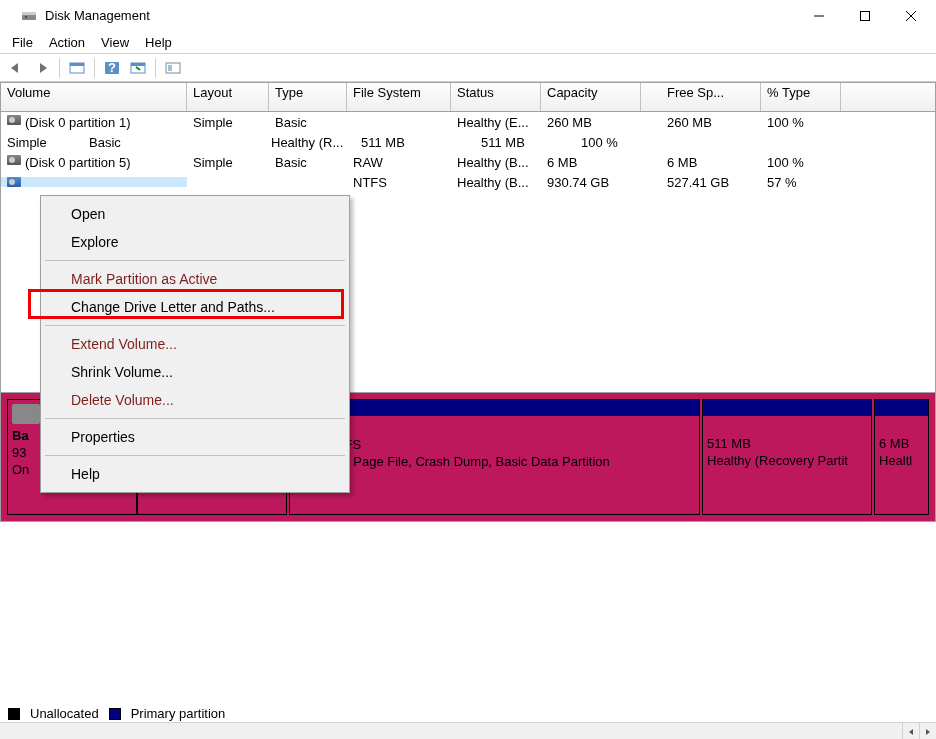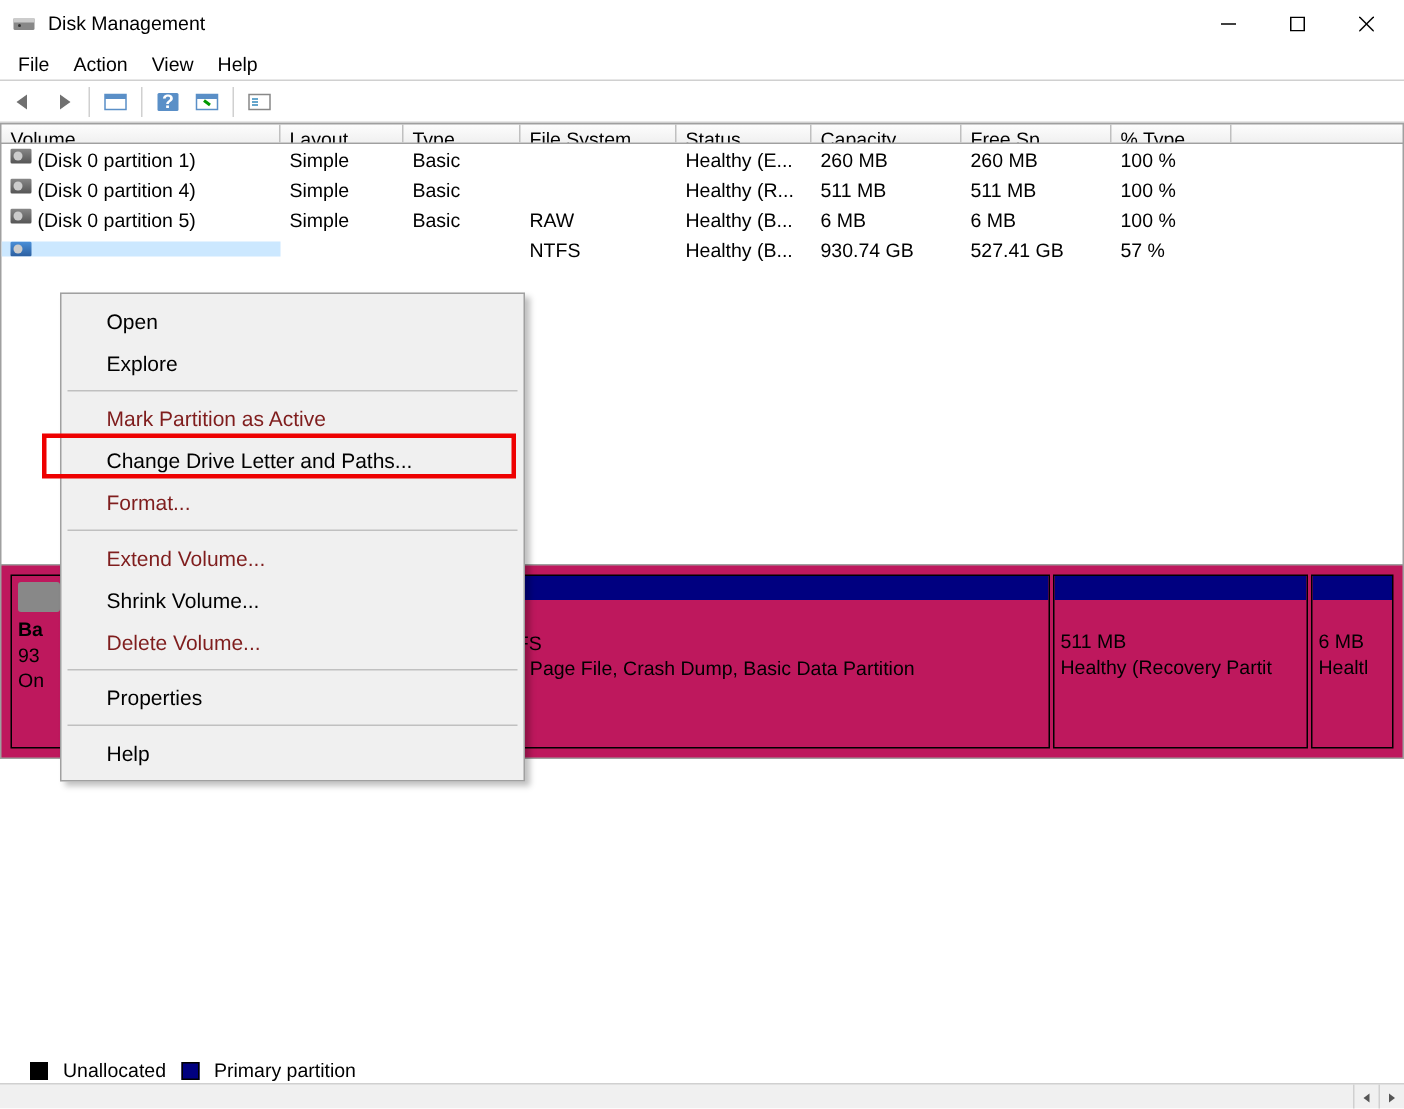--- a/index.html
+++ b/index.html
@@ -1,61 +1,61 @@
 <!DOCTYPE html>
 <html><head>
 <meta charset="utf-8">
 <style>
 * { box-sizing: border-box; margin: 0; padding: 0; font-family: "Segoe UI", Tahoma, sans-serif; font-size: 13px; }
 body { width: 936px; height: 739px; background: #fff; overflow: hidden; position: relative; }
 
 
-.titlebar { height: 32px; display: flex; align-items: center; padding: 0 2px 0 8px; border-bottom: 1px solid transparent; }
+.titlebar { height: 32px; display: flex; align-items: center; padding: 0 2px 0 21px; border-bottom: 1px solid transparent; }
 .titlebar .app-icon { width: 16px; height: 16px; margin-right: 8px; }
 .titlebar .title { flex: 1; font-size: 13px; color: #000; }
 .win-controls { display: flex; height: 100%; }
 .win-btn { width: 46px; display: flex; align-items: center; justify-content: center; }
 .win-btn svg { stroke: #000; stroke-width: 1; fill: none; }
 
 
 .menubar { height: 22px; display: flex; align-items: center; padding: 0 4px; border-bottom: 1px solid #d0d0d0; }
 .menu-item { padding: 2px 8px; font-size: 13px; color: #000; text-align: center; }
 
 
 .toolbar { height: 28px; display: flex; align-items: center; padding: 2px 4px; border-bottom: 1px solid #d0d0d0; gap: 2px; }
 .tool-btn { width: 24px; height: 22px; display: flex; align-items: center; justify-content: center; border: 1px solid transparent; }
 .tool-sep { width: 1px; height: 20px; background: #d0d0d0; margin: 0 3px; }
 
 
-.col-headers { display: flex; height: 14px; border: 1px solid #a0a0a0; background: linear-gradient(#fdfdfd, #f0f0f0); }
+.col-headers { display: flex; height: 30px; border: 1px solid #a0a0a0; background: linear-gradient(#fdfdfd, #f0f0f0); }
 .col-h { border-right: 1px solid #c0c0c0; padding: 2px 6px; font-size: 13px; overflow: hidden; white-space: nowrap; }
 .w-vol { width: 186px; } .w-lay { width: 82px; } .w-typ { width: 78px; }
 .w-fs { width: 104px; } .w-stat { width: 90px; } .w-cap { width: 100px; }
-.w-free { width: 100px; } .w-pct { width: 80px; }
+.w-free { width: 100px; margin-left: 20px; } .w-pct { width: 80px; }
 
 
 .vol-list { border-left: 1px solid #a0a0a0; border-right: 1px solid #a0a0a0; height: 280px; overflow: hidden; }
 .vol-row { display: flex; height: 20px; align-items: center; }
 .vol-row.sel-row .vol-cell:first-child { background: #cce8ff; }
 .vol-cell { padding: 0 6px; font-size: 13px; white-space: nowrap; overflow: hidden; display: flex; align-items: flex-start; gap: 4px; }
 .disk-icon { width: 14px; height: 10px; background: linear-gradient(#888, #555); border-radius: 1px; flex-shrink: 0; position: relative; }
 .disk-icon::after { content: ""; position: absolute; top: 2px; left: 2px; width: 6px; height: 6px; border-radius: 50%; background: #ccc; }
 
 
 .graph-pane { border: 1px solid #a0a0a0; border-top: 1px solid #a0a0a0; background: #be185d; height: 130px; padding: 6px; display: flex; gap: 0; }
 .disk-info { width: 130px; padding: 4px; font-size: 13px; border: 1px solid #000; display: flex; flex-direction: column; gap: 2px; }
 .disk-info-icon { width: 28px; height: 20px; background: #888; border-radius: 2px; margin-bottom: 2px; }
 .part-container { flex: 1; display: flex; gap: 2px; }
 .part-box { border: 1px solid #000; display: flex; flex-direction: column; overflow: hidden; }
 .part-stripe { height: 16px; background: #000080; }
 .part-body { padding: 4px; font-size: 13px; line-height: 1.3; overflow: hidden; }
 .part-body.hatched { background: repeating-linear-gradient(45deg, #fff, #fff 4px, #ccc 4px, #ccc 6px); }
 
 
-.legend { position: absolute; bottom: 18px; left: 20px; display: flex; gap: 10px; align-items: center; font-size: 13px; }
+.legend { position: absolute; bottom: 18px; left: 8px; display: flex; gap: 10px; align-items: center; font-size: 13px; }
 .legend-swatch { width: 12px; height: 12px; display: inline-block; border: 1px solid #000; }
 .legend-swatch.black { background: #000; }
 .legend-swatch.blue { background: #000080; }
 
 
 .ctx-menu { position: absolute; background: #f0f0f0; border: 1px solid #a0a0a0; box-shadow: 3px 3px 4px rgba(0,0,0,.25); padding: 4px 2px; min-width: 290px; z-index: 100; }
 .ctx-item { padding: 6px 20px 6px 28px; font-size: 14px; color: #000; }
 .ctx-item.dis { color: #7f1d1d; }
 .ctx-sep { height: 1px; background: #c0c0c0; margin: 4px 2px; }
 .ctx-highlight { position: absolute; border: 3px solid #e00; z-index: 101; pointer-events: none; }
@@ -165,24 +165,20 @@
       </div>
     <div class="vol-cell w-lay">Simple</div>
     <div class="vol-cell w-typ">Basic</div>
     <div class="vol-cell w-fs"></div>
     <div class="vol-cell w-stat">Healthy (E...</div>
     <div class="vol-cell w-cap">260 MB</div>
     <div class="vol-cell w-free">260 MB</div>
     <div class="vol-cell w-pct">100 %</div>
   </div>
   <div class="vol-row">
-    <div class="vol-cell w-vol">
-        <span class="disk-icon"></span>
-        <span>(Disk 0 partition 4)</span>
-      </div>
     <div class="vol-cell w-lay">Simple</div>
     <div class="vol-cell w-typ">Basic</div>
     <div class="vol-cell w-fs"></div>
     <div class="vol-cell w-stat">Healthy (R...</div>
     <div class="vol-cell w-cap">511 MB</div>
     <div class="vol-cell w-free">511 MB</div>
     <div class="vol-cell w-pct">100 %</div>
   </div>
   <div class="vol-row">
     <div class="vol-cell w-vol">
@@ -270,21 +266,20 @@
       </svg>
     </div>
 </div>
 
 <div class="ctx-menu" style="left:40px; top:195px; width:310px;">
   <div class="ctx-item">Open</div>
   <div class="ctx-item">Explore</div>
   <div class="ctx-sep"></div>
   <div class="ctx-item dis">Mark Partition as Active</div>
   <div class="ctx-item">Change Drive Letter and Paths...</div>
-  <div class="ctx-item dis">Format...</div>
   <div class="ctx-sep"></div>
   <div class="ctx-item dis">Extend Volume...</div>
   <div class="ctx-item">Shrink Volume...</div>
   <div class="ctx-item dis">Delete Volume...</div>
   <div class="ctx-sep"></div>
   <div class="ctx-item">Properties</div>
   <div class="ctx-sep"></div>
   <div class="ctx-item">Help</div>
 </div>
 

